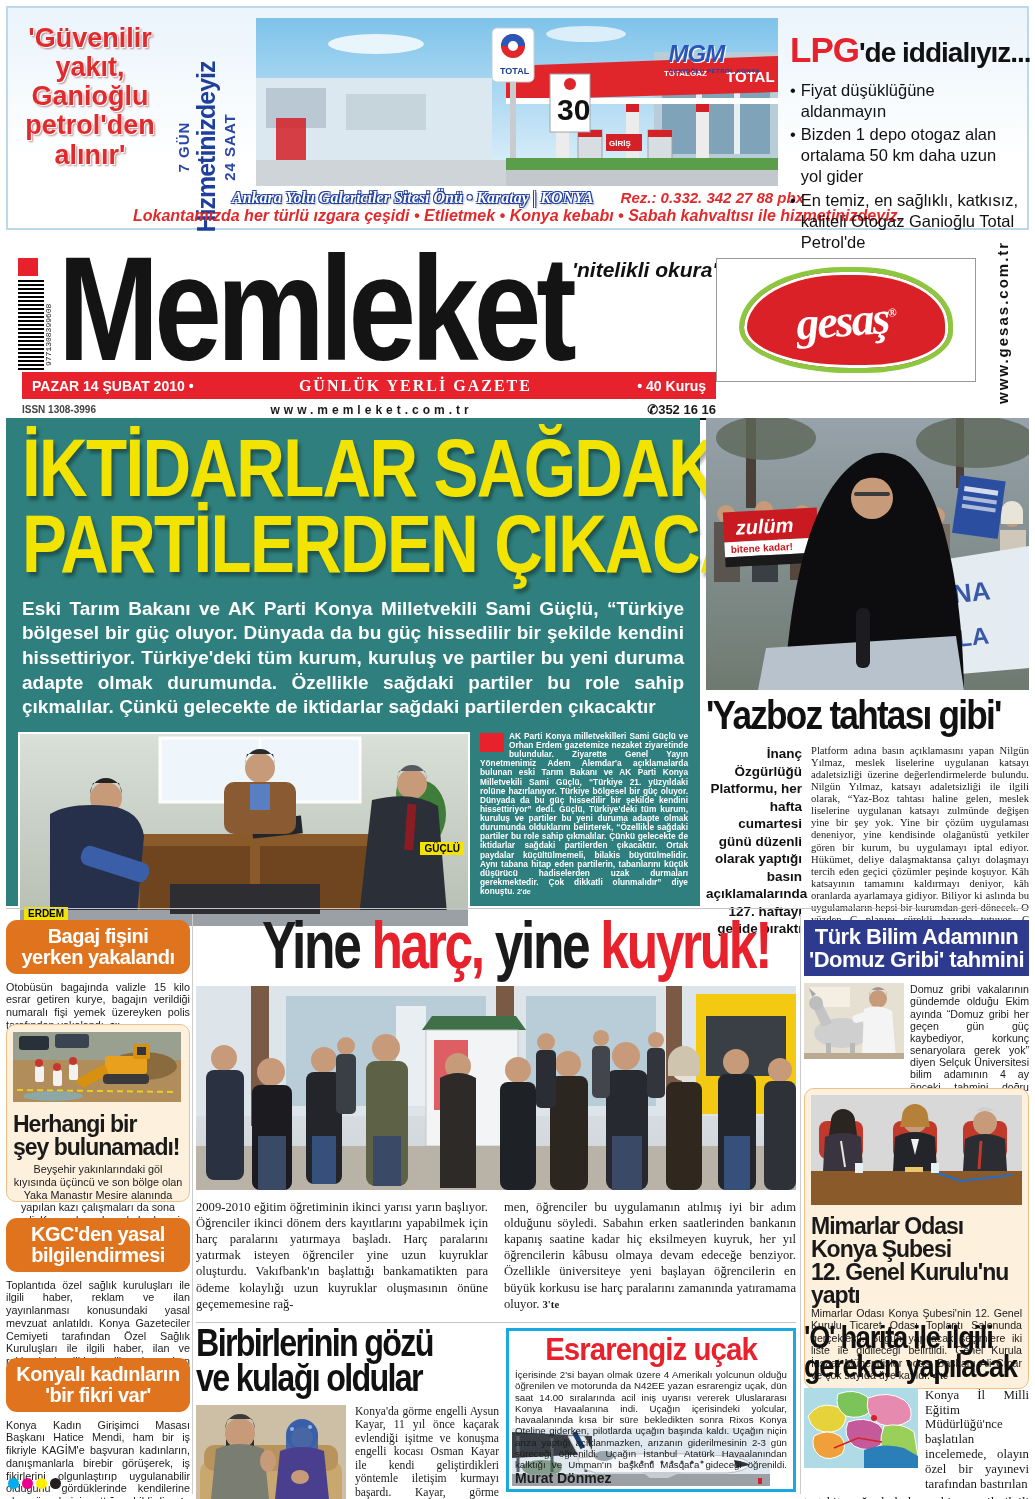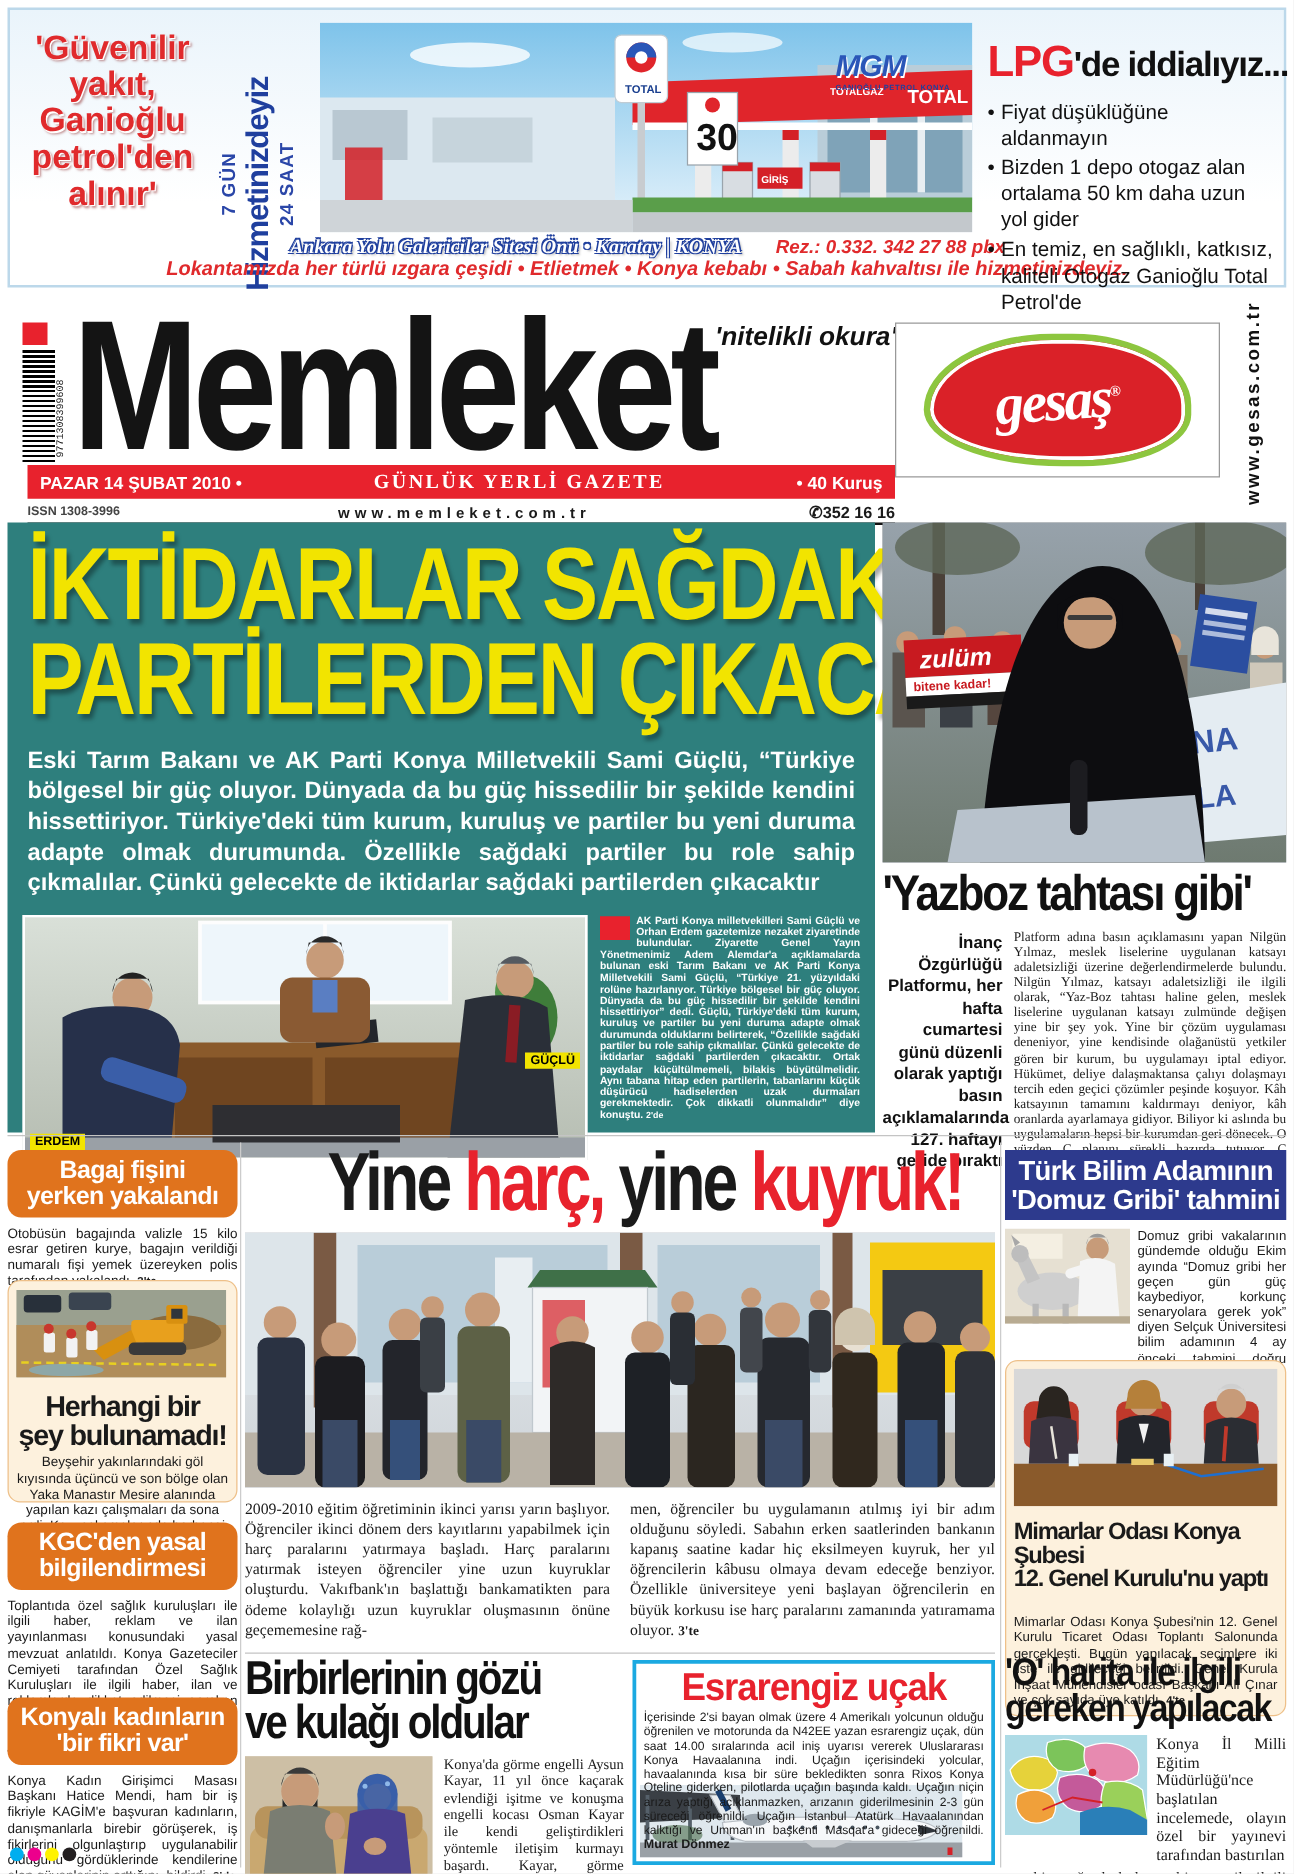--- a/index.html
+++ b/index.html
@@ -92,21 +92,21 @@
   
   .hline{background:#c4c4c4;height:1px;}
   .vline{background:#cccccc;width:1px;}
   
   .leftcol{left:6px;top:912px;width:184px;height:585px;}
   .brief{position:absolute;left:0;width:184px;}
   .o-hdr{background:#e0731d;color:#fff;border-radius:11px;text-align:center;font-weight:bold;
       font-size:20px;line-height:1.04;padding:6px 2px;letter-spacing:-0.5px;}
   .brief-body{margin-top:7px;font-size:10.8px;line-height:1.18;text-align:justify;color:#1a1a1a;}
   .cream{background:#fdf1dd;border:1px solid #eec089;border-radius:10px;padding:7px 6px;box-sizing:border-box;}
-  .cream-hl{font-size:23px;font-weight:bold;text-align:center;line-height:0.98;margin:7px 0 5px;letter-spacing:-1px;}
+  .cream-hl{font-size:23px;font-weight:bold;line-height:0.98;margin:7px 0 5px;letter-spacing:-1px;}
   .cream-body{font-size:10.8px;line-height:1.18;text-align:center;}
   .cmyk{position:absolute;left:2px;top:566px;display:flex;gap:3px;}
   .dot{width:11px;height:11px;border-radius:50%;}
   
   .center{left:196px;top:908px;width:600px;}
   .harc-hl{margin-top:4px;text-align:center;font-weight:bold;font-size:66px;line-height:1;
       letter-spacing:-3px;transform:scaleX(0.78);transform-origin:center top;white-space:nowrap;}
   .harc-red{color:#e8222d;}
   .harc-black{color:#1a1a1a;}
   .harc-photo{margin-top:8px;width:600px;height:204px;overflow:hidden;background:#c9ccd0;}
@@ -118,31 +118,31 @@
       transform:scaleX(0.85);transform-origin:left top;white-space:nowrap;color:#111;}
   .gozu-row{display:flex;gap:9px;margin-top:9px;}
   .gozu-photo{width:150px;height:104px;flex:none;overflow:hidden;background:#cdbfa5;}
   .gozu-body{flex:1;font-family:"Liberation Serif",serif;font-size:11.6px;line-height:1.16;text-align:justify;}
   
   .ucak{left:506px;top:1328px;width:290px;height:164px;border:3px solid #1ba9e1;background:#fff;
       box-sizing:border-box;padding:3px 6px;}
   .ucak-hl{color:#e8222d;font-weight:bold;font-size:31px;text-align:center;line-height:1;
       letter-spacing:-1px;transform:scaleX(0.95);transform-origin:center top;white-space:nowrap;}
   .ucak-body{position:relative;z-index:2;margin-top:4px;font-size:9.7px;line-height:1.16;text-align:justify;}
-  .ucak-byline{font-weight:bold;font-size:10px;}
+  .ucak-byline{font-weight:bold;font-size:14px;}
   .ucak-jet{position:absolute;left:3px;bottom:3px;width:258px;height:58px;z-index:1;}
   
   .rightcol{left:804px;top:912px;width:225px;height:585px;}
   .rsec{position:absolute;left:0;width:225px;}
   .b-hdr{background:#2d3a8d;color:#fff;font-weight:bold;font-size:22px;line-height:1.05;
       text-align:center;padding:5px 0;letter-spacing:-0.5px;}
   .domuz-row{display:flex;gap:6px;margin-top:7px;}
   .domuz-photo{width:100px;height:76px;flex:none;overflow:hidden;background:#e6e0d2;}
   .domuz-body{flex:1;font-size:10.6px;line-height:1.15;text-align:justify;}
-  .mim-hl{font-size:19px;font-weight:bold;line-height:1;margin:6px 0 19px;letter-spacing:-1px;}
+  .mim-hl{font-size:23px;font-weight:bold;line-height:1;margin:6px 0 0;letter-spacing:-1px;}
   .mim-body{font-size:10.6px;line-height:1.17;text-align:justify;}
   .harita-hl{font-size:31px;font-weight:bold;line-height:0.93;letter-spacing:-1.5px;
       transform:scaleX(0.88);transform-origin:left top;white-space:nowrap;color:#111;}
   .harita-row{display:flex;gap:7px;margin-top:6px;}
   .harita-map{width:114px;height:80px;flex:none;overflow:hidden;}
   .harita-body{flex:1;font-family:"Liberation Serif",serif;font-size:12.8px;line-height:1.16;text-align:justify;}
   .harita-cont{margin-top:3px;font-family:"Liberation Serif",serif;font-size:12.8px;line-height:1.16;text-align:justify;}
 </style>
 </head>
 <body>

